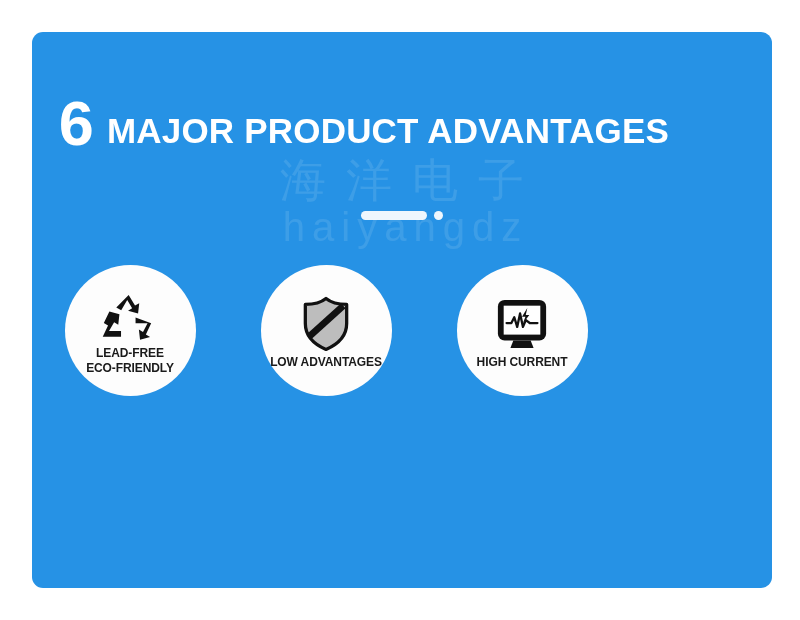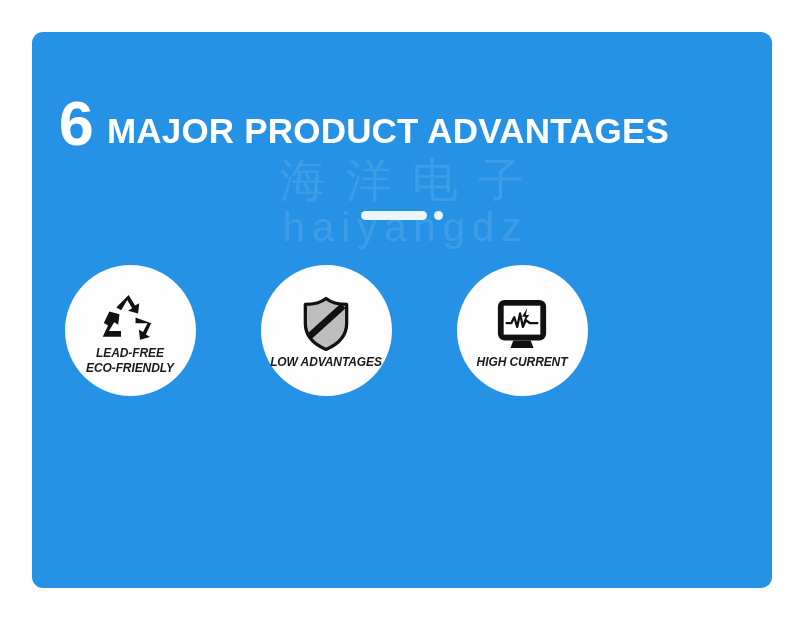--- a/index.html
+++ b/index.html
@@ -112,21 +112,20 @@
   #features {
     position: absolute;
     left: 0;
     top: 206px;
     width: 588px;
     display: grid;
     grid-template-columns: repeat(3, 1fr);
     grid-template-rows: repeat(2, 184px);
     align-items: center;
     justify-items: center;
-    font-style: italic;
   }
   .feature {
     width: 131px;
     height: 131px;
     border-radius: 50%;
     background: #fdfdfd;
     display: flex;
     flex-direction: column;
     align-items: center;
     justify-content: center;

